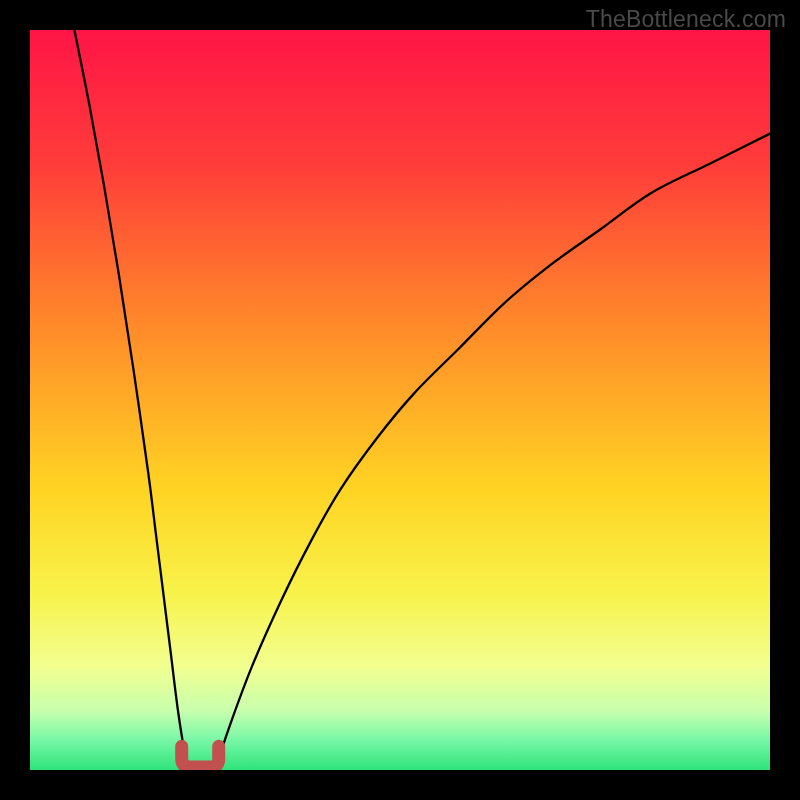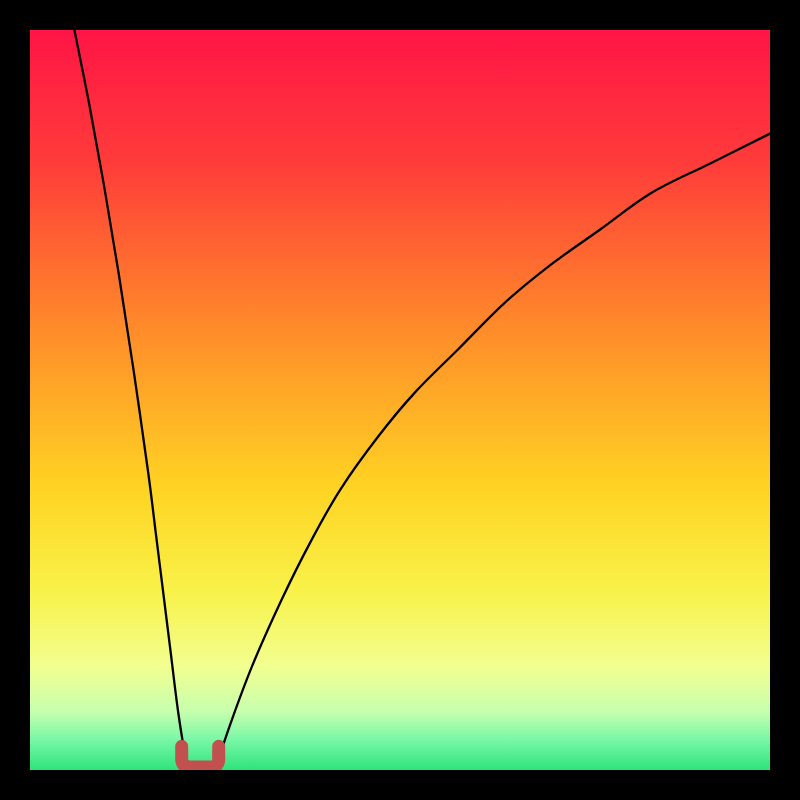--- a/index.html
+++ b/index.html
@@ -61,13 +61,14 @@
   <div class="plot-area">
     <div class="gradient" style="background: linear-gradient(rgb(255, 21, 70) 0%, rgb(255, 60, 58) 18%, rgb(255, 138, 42) 40%, rgb(255, 212, 35) 62%, rgb(248, 242, 74) 76%, rgb(242, 255, 144) 86%, rgb(200, 255, 174) 92%, rgb(119, 247, 166) 96%, rgb(47, 227, 122) 100%);"></div>
 
     <svg class="curves" viewBox="0 0 740 740" preserveAspectRatio="none">
       <path fill="none" stroke-width="2.3" stroke-linecap="round" stroke="#000000" d="M 44.4 0 C 46.87 12.33, 54.27 48.10, 59.20 74.00 C 64.13 99.90, 69.07 127.03, 74.00 155.40 C 78.93 183.77, 83.87 213.37, 88.80 244.20 C 93.73 275.03, 98.67 307.10, 103.60 340.40 C 108.53 373.70, 114.70 416.87, 118.40 444.00 C 122.10 471.13, 123.33 483.47, 125.80 503.20 C 128.27 522.93, 130.73 542.67, 133.20 562.40 C 135.67 582.13, 138.13 601.87, 140.60 621.60 C 143.07 641.33, 145.53 663.53, 148.00 680.80 C 150.47 698.07, 152.93 715.33, 155.40 725.20 C 157.87 735.07, 161.57 737.53, 162.80 740.00"></path>
       <path fill="none" stroke-width="2.3" stroke-linecap="round" stroke="#000000" d="M 185 740 C 187.47 732.60, 193.63 712.87, 199.80 695.60 C 205.97 678.33, 213.37 657.37, 222.00 636.40 C 230.63 615.43, 241.73 590.77, 251.60 569.80 C 261.47 548.83, 271.33 529.10, 281.20 510.60 C 291.07 492.10, 299.70 476.07, 310.80 458.80 C 321.90 441.53, 335.47 423.03, 347.80 407.00 C 360.13 390.97, 371.23 377.40, 384.80 362.60 C 398.37 347.80, 414.40 333.00, 429.20 318.20 C 444.00 303.40, 458.80 287.37, 473.60 273.80 C 488.40 260.23, 501.97 249.13, 518.00 236.80 C 534.03 224.47, 552.53 212.13, 569.80 199.80 C 587.07 187.47, 603.10 173.90, 621.60 162.80 C 640.10 151.70, 661.07 143.07, 680.80 133.20 C 700.53 123.33, 730.13 108.53, 740.00 103.60"></path>
       <path fill="none" stroke-width="13" stroke-linecap="round" stroke-linejoin="round" stroke="#c1504f" d="M 151.7 716.32 L 151.7 729.04 Q 151.7 737.04 159.7 737.04 L 180.70000000000002 737.04 Q 188.70000000000002 737.04 188.70000000000002 729.04 L 188.70000000000002 716.32"></path>
     </svg>
   </div>
 
+  <div class="watermark">TheBottleneck.com</div>
 </div>
 
 </body></html>

